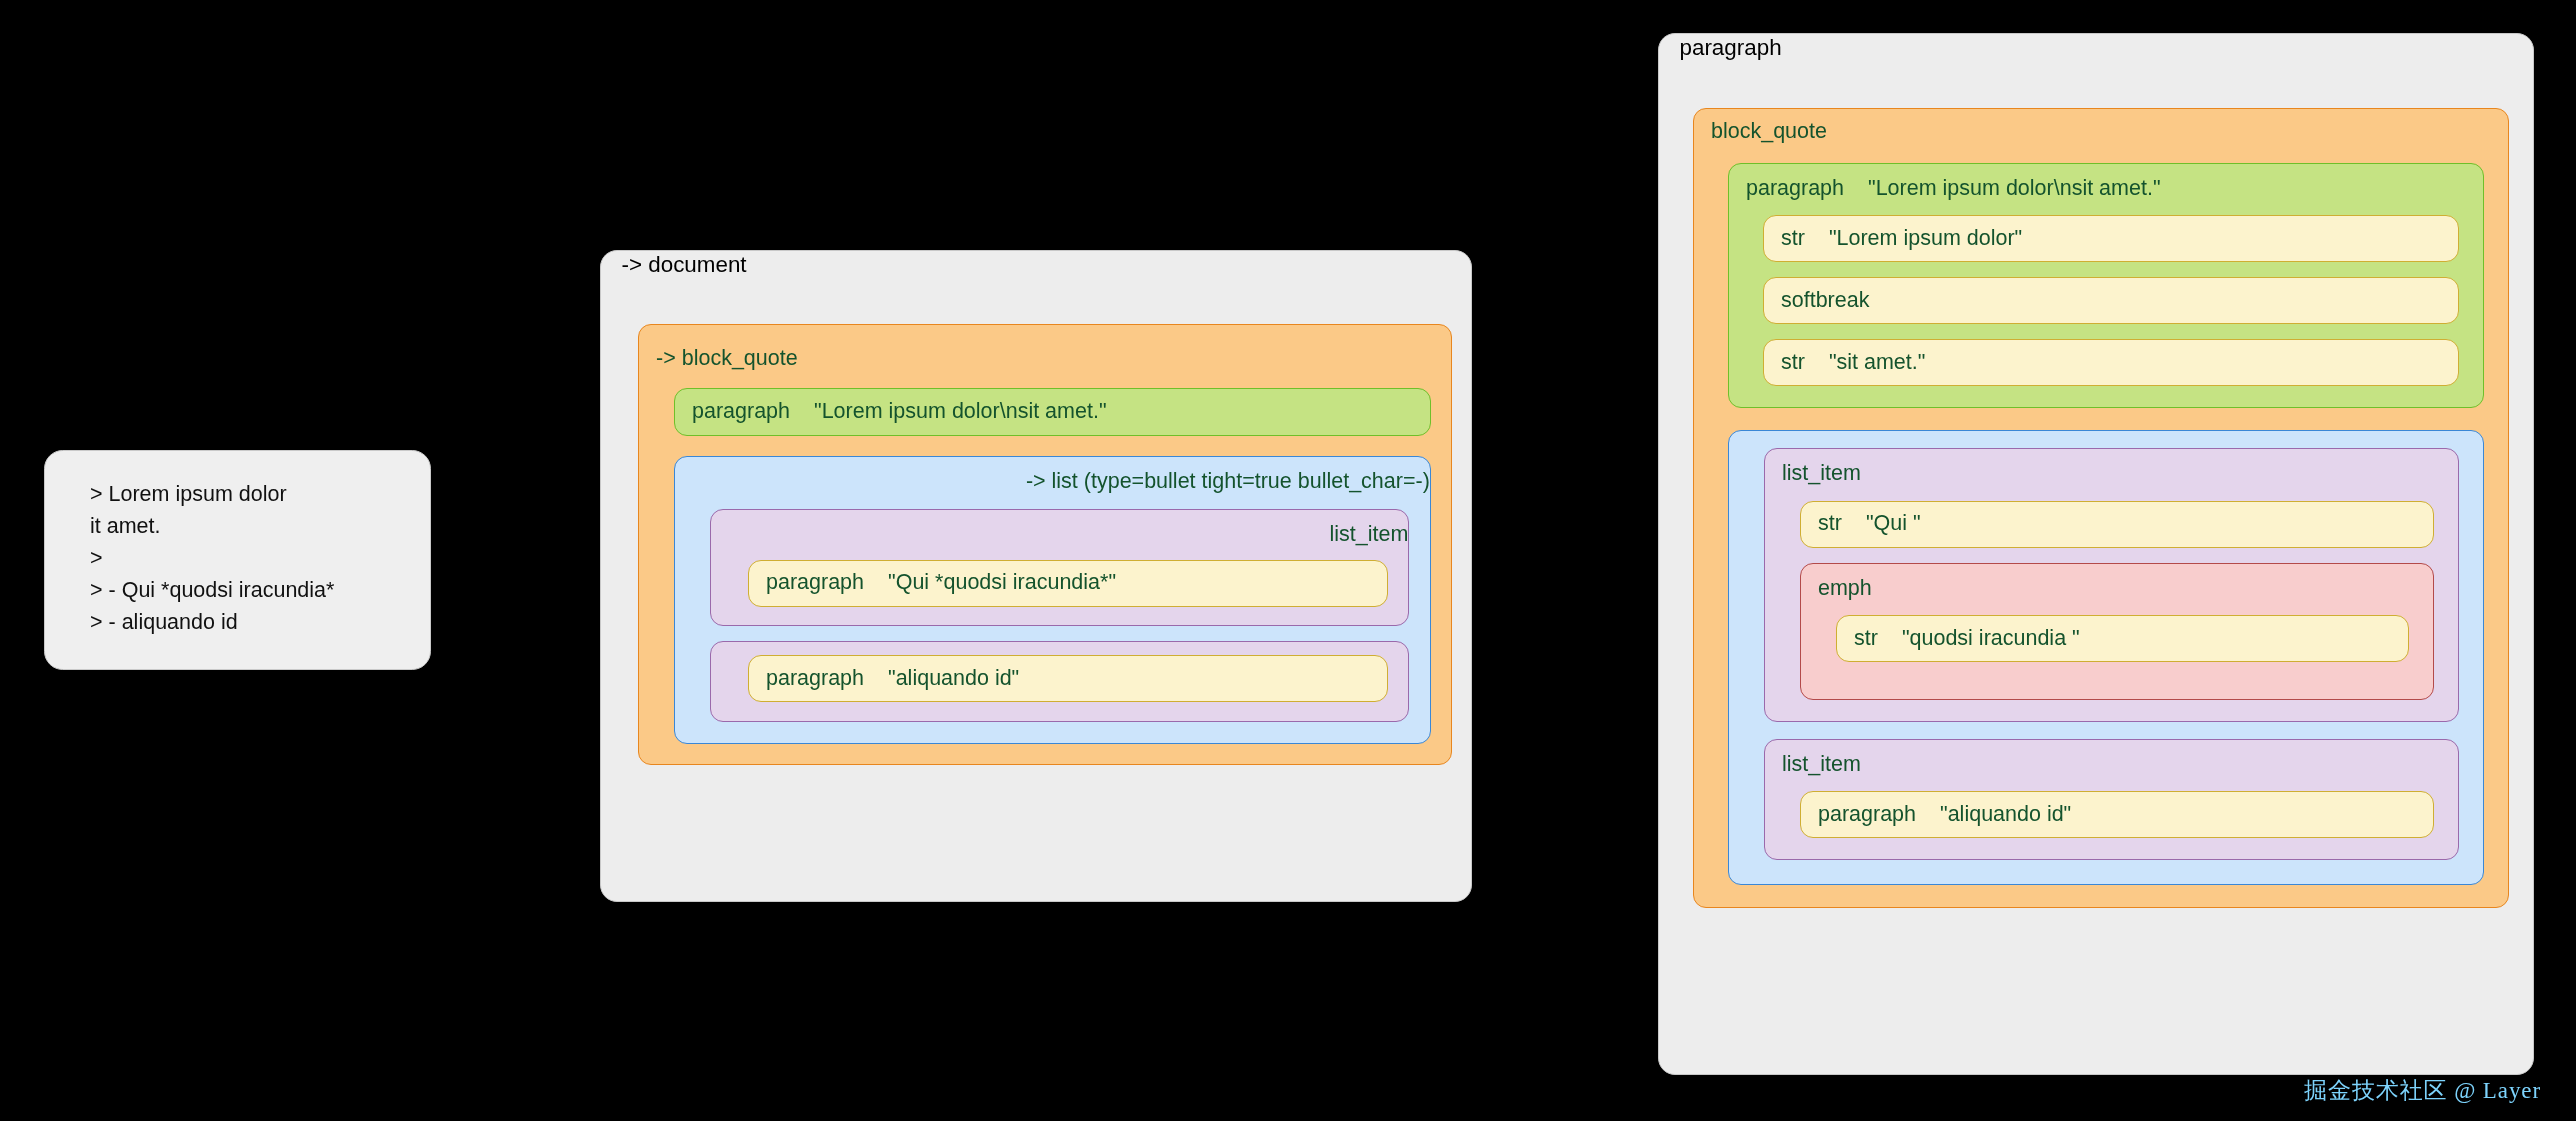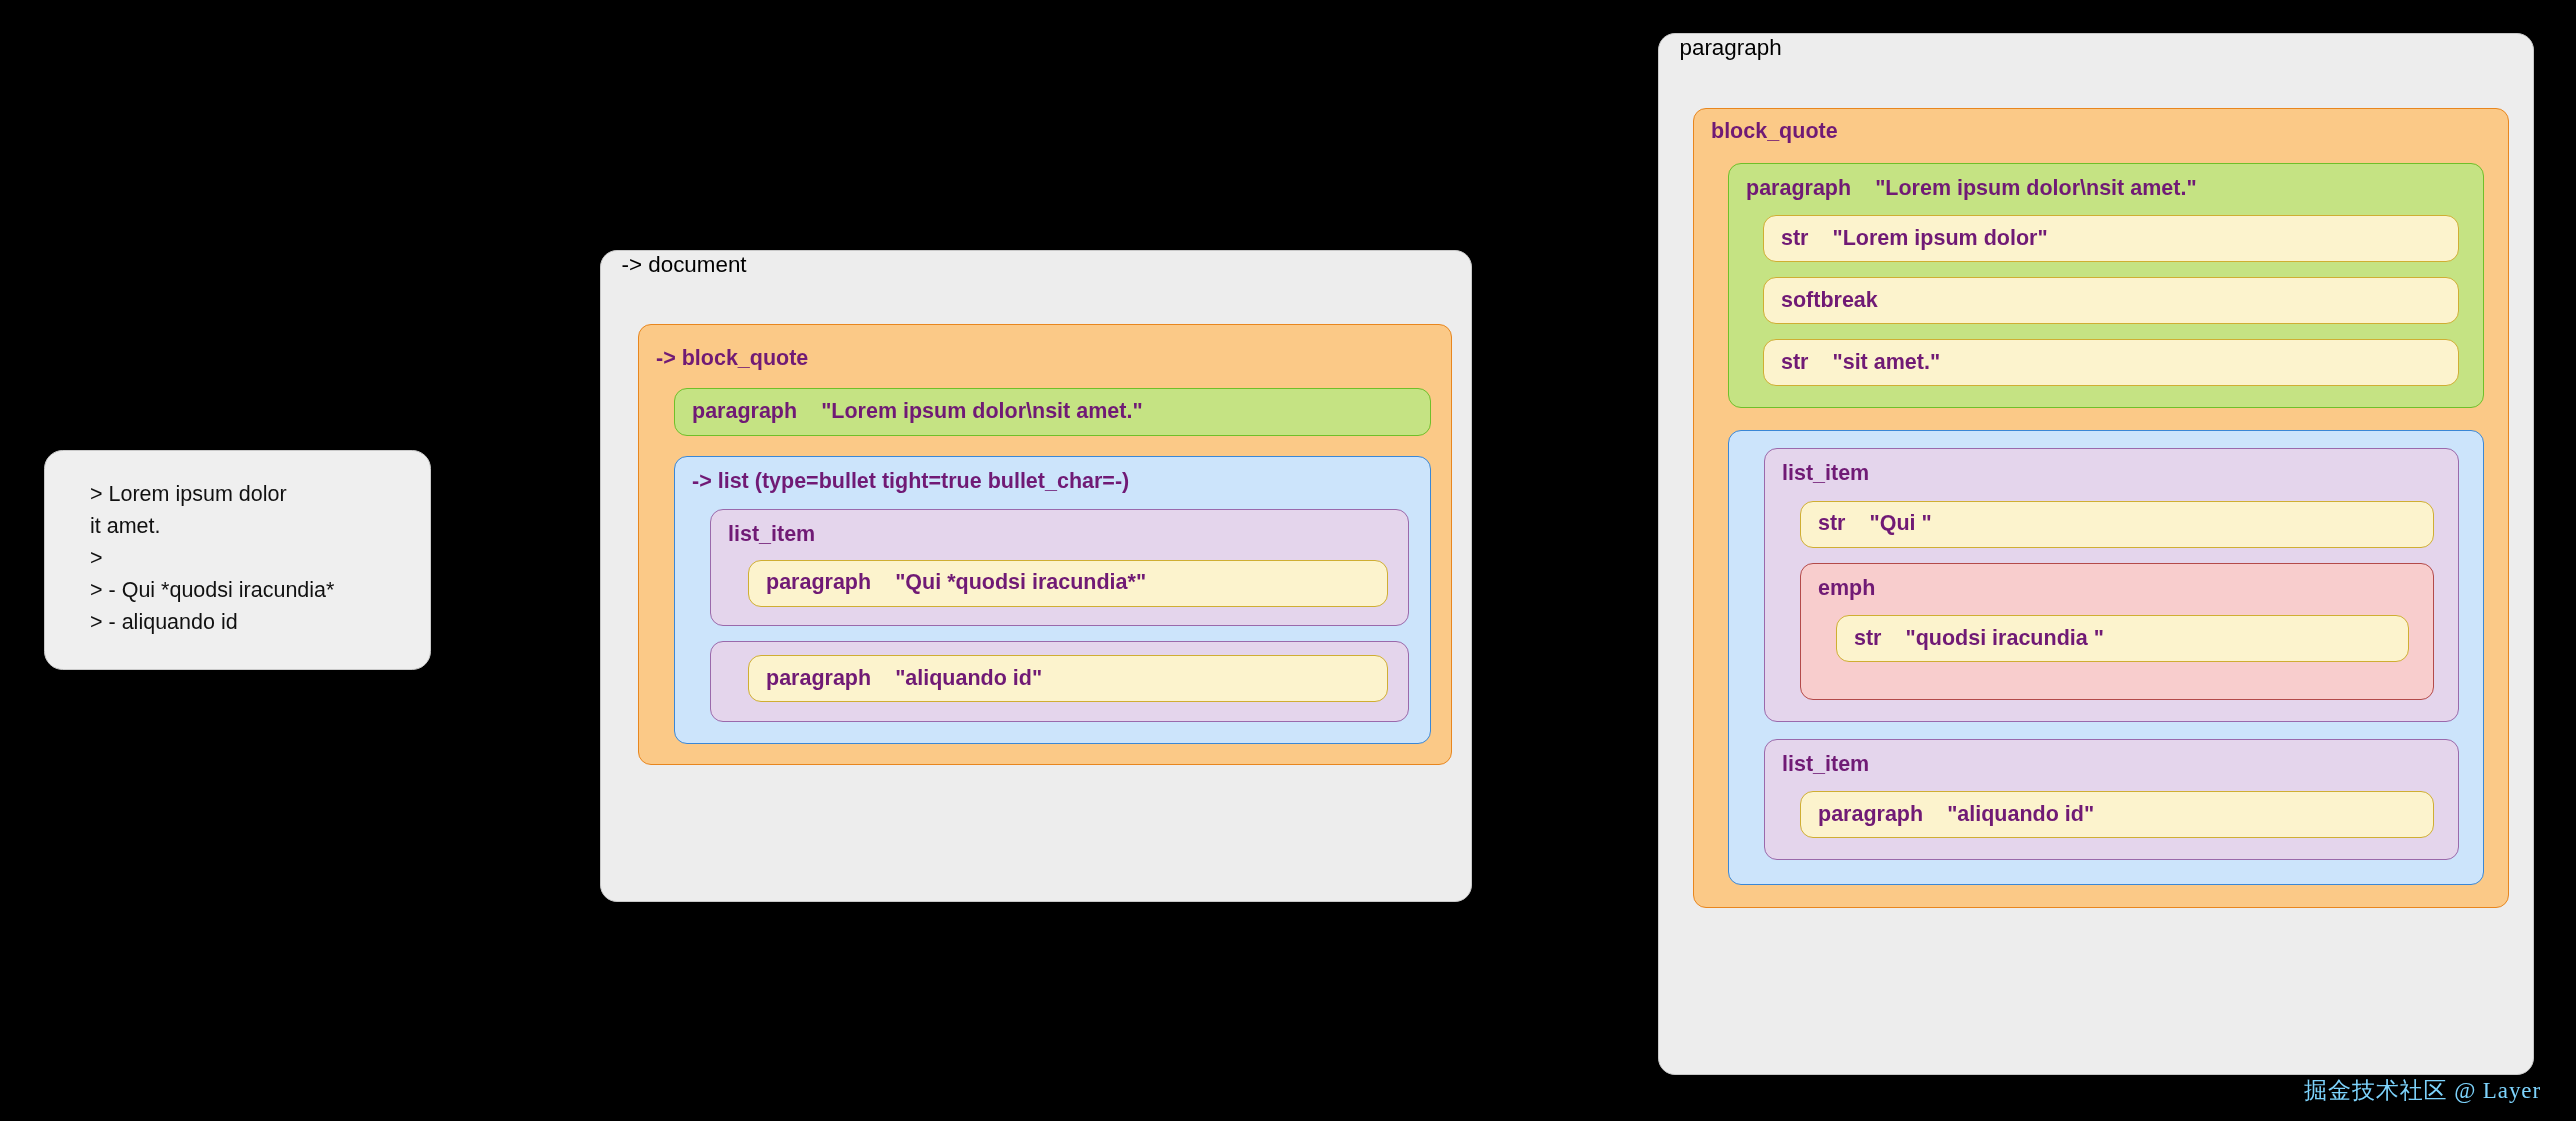--- a/index.html
+++ b/index.html
@@ -20,24 +20,23 @@
   .node {
     position: relative;
     border-radius: 13px;
     border: 1.9px solid #888;
     box-sizing: border-box;
   }
   .node > .node-label {
     display: block;
     font-size: 21.5px;
     line-height: 1.1;
-    color: #701a75;
+    color: #14532d;
     white-space: pre;
     padding: 0;
-    font-weight: bold;
   }
   .node > .node-label .lbl-value {
     padding-left: 24px;
   }
 
   
   .panel {
     position: absolute;
     background: #ededed;
     border: 0.9px solid #c8c8c8;
@@ -77,21 +76,21 @@
   .n-str   { background:#fcf3cd; border-color:#cfae33; }
   .n-emph  { background:#f8cdcd; border-color:#b34a4a; }
 
   
   #middle-panel { left: 600px; top: 250px; width: 872px; height: 652px; }
   #middle-quote { margin: 47px 18.7px 20.5px 37px; padding: 13px 0 20.5px 0; }
   #middle-quote > .node-label { padding: 9.3px 0 0 17px; font-size:21.5px; }
 
   .mid-inner { margin: 17px 20.5px 0 35px; }
   #middle-para-1 { height: 48px; display:flex; align-items:center; padding-left:17px; }
-  #middle-list   { margin: 20.5px 20.5px 0 35px; padding-bottom: 20.5px; }
+  #middle-list   { margin: 20.5px 20.5px 0 35px; padding-bottom: 20.5px; text-align: right; }
   #middle-list > .node-label { padding: 13px 0 0 17px; }
 
   .mid-item { margin: 15px 20.5px 0 35px; padding-bottom: 18.7px; }
   .mid-item > .node-label { padding: 13px 0 0 17px; }
   .mid-item-para {
     margin: 13px 20.5px 0 37px;
     height: 47px;
     display:flex; align-items:center;
     padding-left: 17px;
   }

